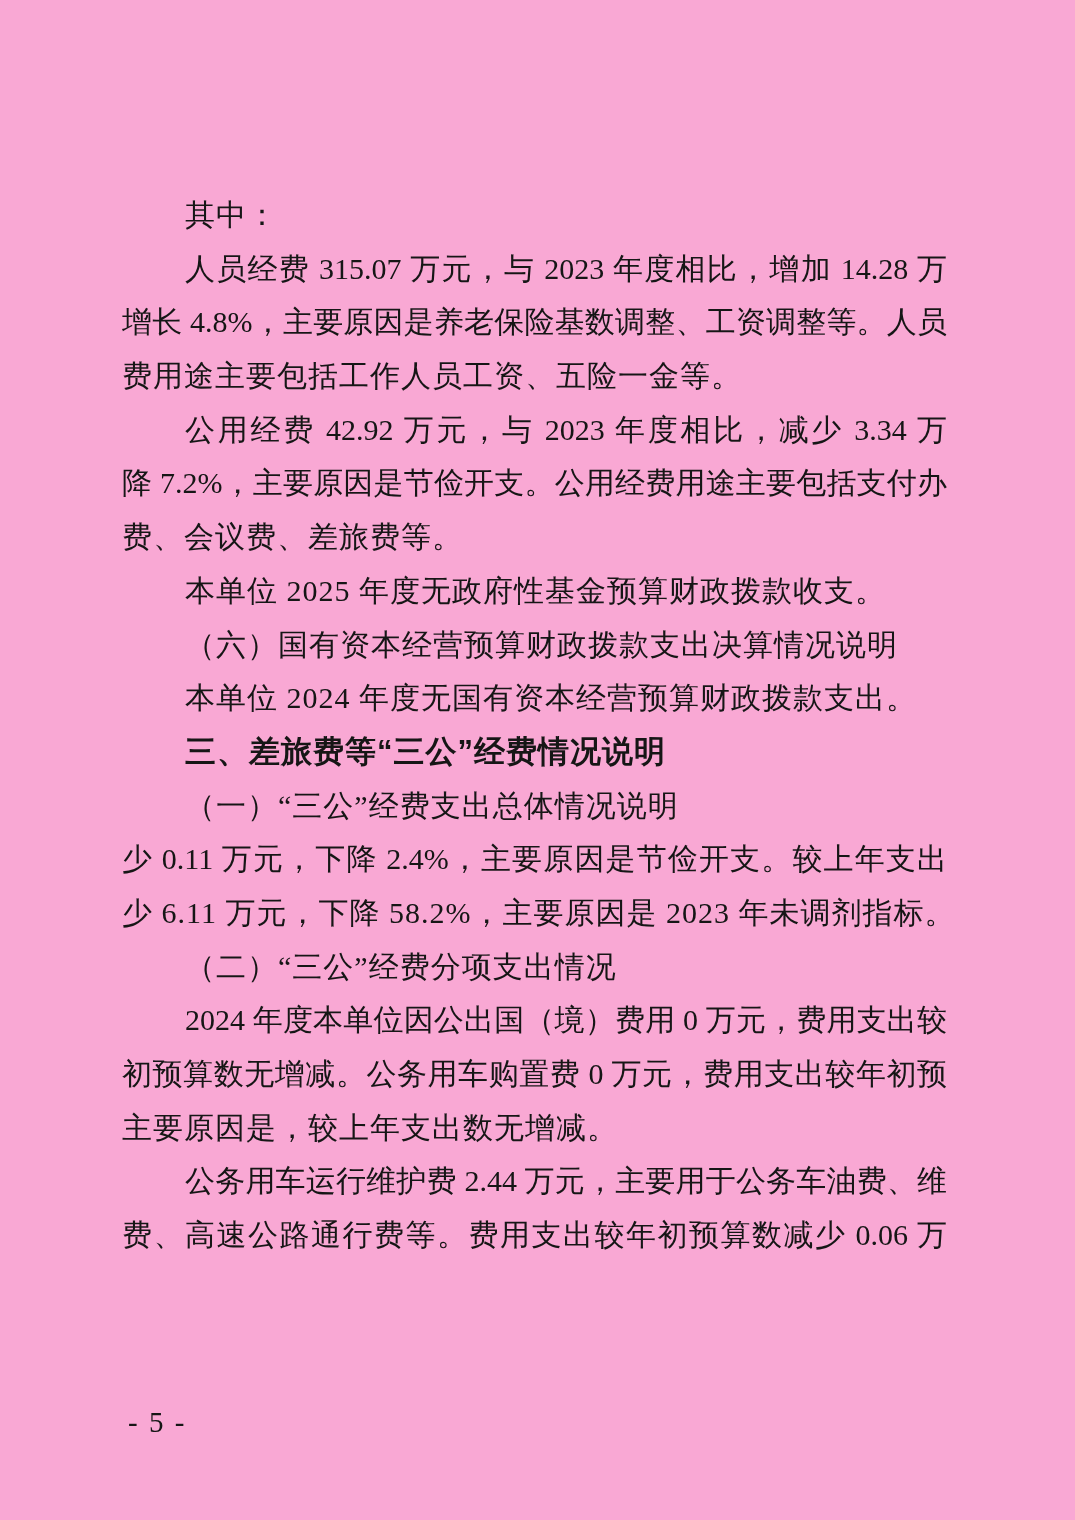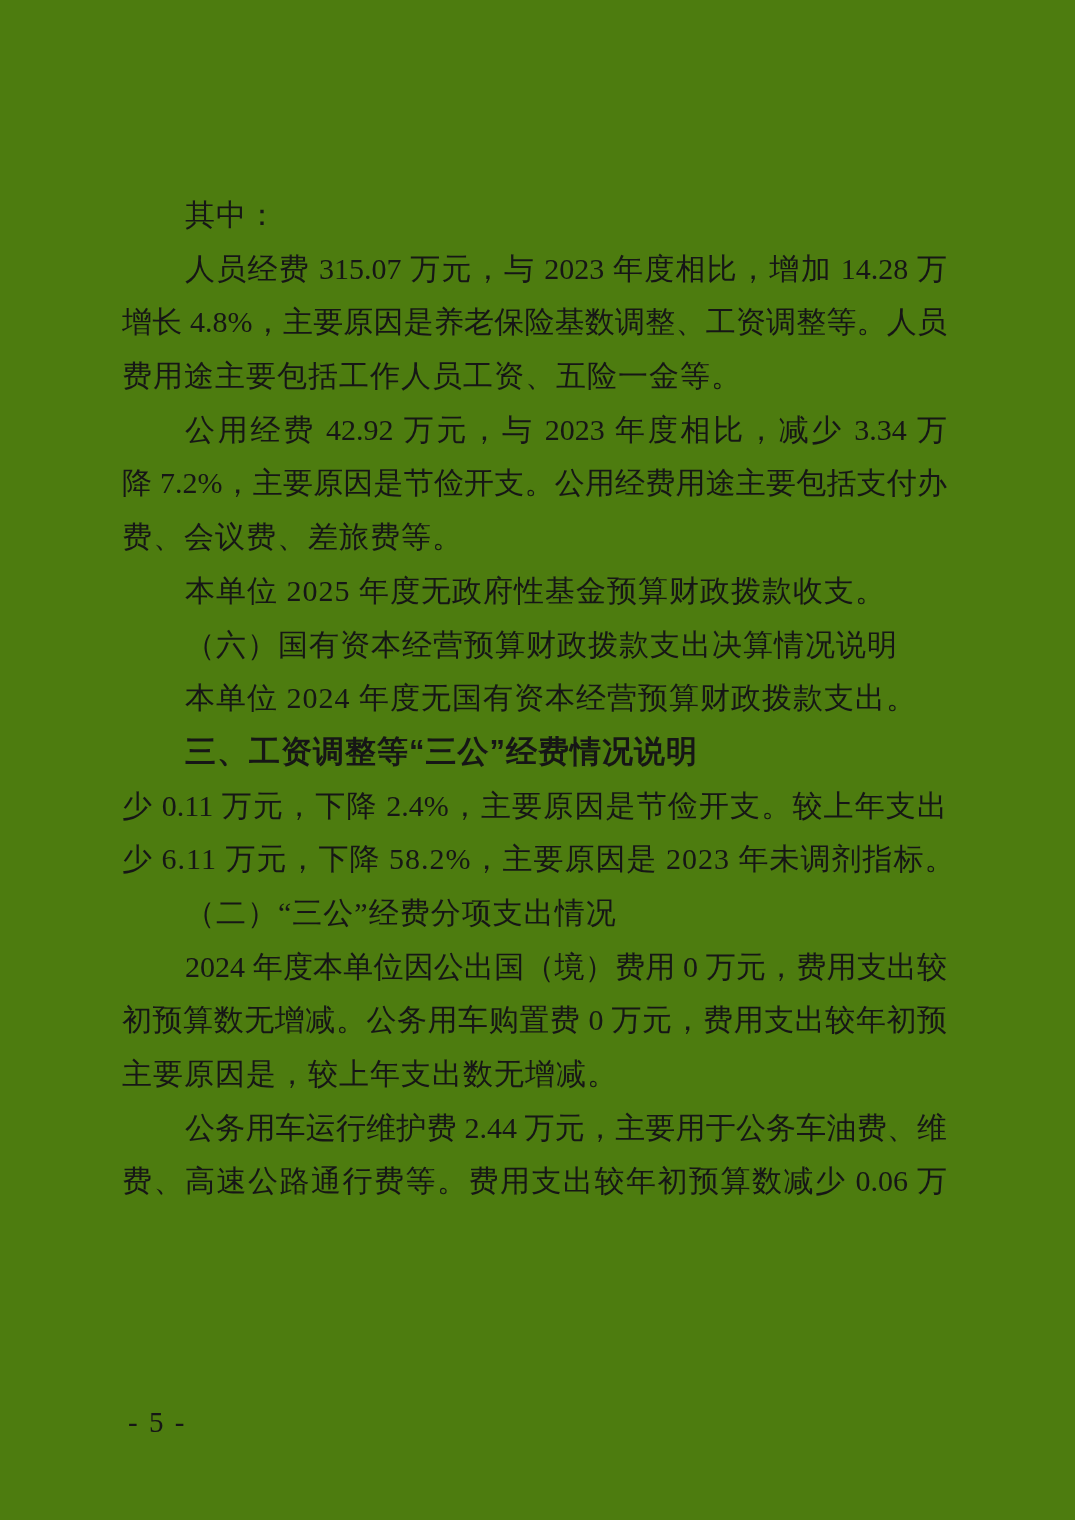--- a/index.html
+++ b/index.html
@@ -4,21 +4,21 @@
 <style>
   html, body {
     margin: 0;
     padding: 0;
     background: #ffffff;
   }
   .page {
     position: relative;
     width: 1075px;
     height: 1520px;
-    background: #4d7c0f;
+    background: #f9a8d4;
     color: #161616;
     font-family: "Liberation Serif", "DejaVu Serif", serif;
     overflow: hidden;
   }
   .content {
     position: absolute;
     left: 122px;
     top: 188px;
     width: 825px;
   }
@@ -67,21 +67,22 @@
     <div class="line indent">其中：</div>
     <div class="line indent just">人员经费 315.07 万元，与 2023 年度相比，增加 14.28 万元，</div>
     <div class="line just">增长 4.8%，主要原因是养老保险基数调整、工资调整等。人员经</div>
     <div class="line">费用途主要包括工作人员工资、五险一金等。</div>
     <div class="line indent just">公用经费 42.92 万元，与 2023 年度相比，减少 3.34 万元，下</div>
     <div class="line just">降 7.2%，主要原因是节俭开支。公用经费用途主要包括支付办公</div>
     <div class="line">费、会议费、差旅费等。</div>
     <div class="line indent">本单位 2025 年度无政府性基金预算财政拨款收支。</div>
     <div class="line indent kai">（六）国有资本经营预算财政拨款支出决算情况说明</div>
     <div class="line indent">本单位 2024 年度无国有资本经营预算财政拨款支出。</div>
-    <div class="line indent hei">三、工资调整等“三公”经费情况说明</div>
+    <div class="line indent hei">三、差旅费等“三公”经费情况说明</div>
+    <div class="line indent kai">（一）“三公”经费支出总体情况说明</div>
     <div class="line just">少 0.11 万元，下降 2.4%，主要原因是节俭开支。较上年支出数减</div>
     <div class="line">少 6.11 万元，下降 58.2%，主要原因是 2023 年未调剂指标。</div>
     <div class="line indent kai">（二）“三公”经费分项支出情况</div>
     <div class="line indent just">2024 年度本单位因公出国（境）费用 0 万元，费用支出较年</div>
     <div class="line just">初预算数无增减。公务用车购置费 0 万元，费用支出较年初预算</div>
     <div class="line">主要原因是，较上年支出数无增减。</div>
     <div class="line indent just">公务用车运行维护费 2.44 万元，主要用于公务车油费、维修</div>
     <div class="line just">费、高速公路通行费等。费用支出较年初预算数减少 0.06 万元，</div>
   </div>
   <div class="footer">- 5 -</div>

